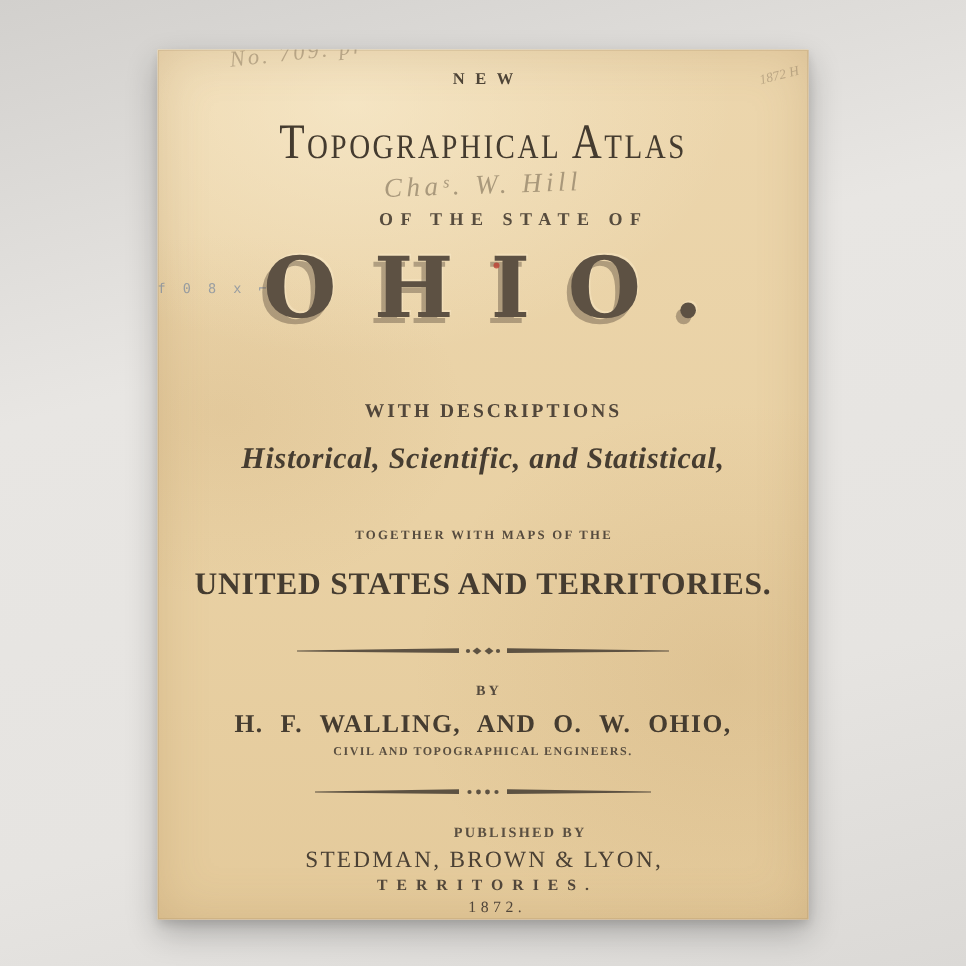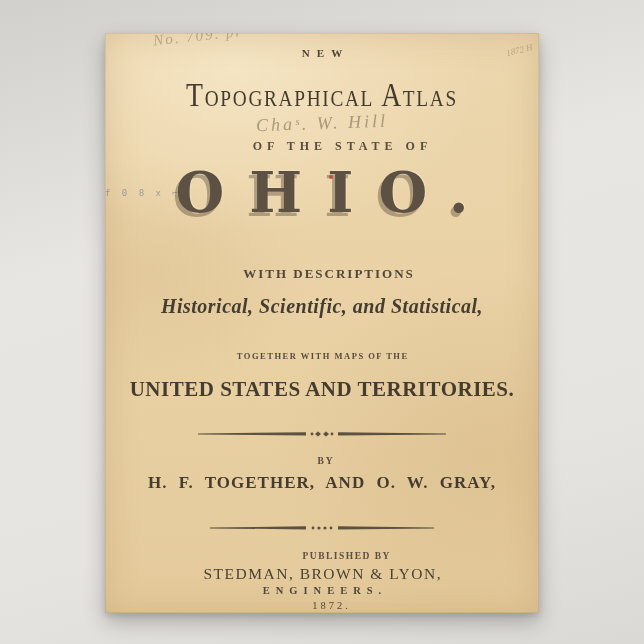--- a/index.html
+++ b/index.html
@@ -91,35 +91,36 @@
       <circle class="orn" cx="116" cy="5" r="1.4"></circle>
       <polygon class="orn" points="122,2.6 125,5 122,7.4 119,5"></polygon>
       <polygon class="orn" points="130,2.6 133,5 130,7.4 127,5"></polygon>
       <circle class="orn" cx="136" cy="5" r="1.4"></circle>
       <polygon class="orn" points="250,4.6 142,3.2 142,6.4 250,5.4"></polygon>
     </svg>
   </div>
 
   <div class="line by-label">BY</div>
 
-  <div class="line authors">H. F. TOGETHER, AND O. W. GRAY,</div>
+  <div class="line authors">H. F. WALLING, AND O. W. OHIO,</div>
 
+  <div class="line credentials">CIVIL AND TOPOGRAPHICAL ENGINEERS.</div>
 
   <div class="divider divider-2">
     <svg width="228" height="10" viewBox="0 0 228 10">
       <polygon class="orn" points="2,4.6 98,3.2 98,6.4 2,5.4"></polygon>
       <circle class="orn" cx="105" cy="5" r="1.4"></circle>
       <circle class="orn" cx="111" cy="5" r="1.6"></circle>
       <circle class="orn" cx="117" cy="5" r="1.6"></circle>
       <circle class="orn" cx="123" cy="5" r="1.4"></circle>
       <polygon class="orn" points="226,4.6 130,3.2 130,6.4 226,5.4"></polygon>
     </svg>
   </div>
 
   <div class="line published-by">PUBLISHED BY</div>
 
   <div class="line publisher">STEDMAN, BROWN &amp; LYON,</div>
 
-  <div class="line city">ENGINEERS.</div>
+  <div class="line city">TERRITORIES.</div>
 
   <div class="line year">1872.</div>
 
 </div>
 
 </body></html>

